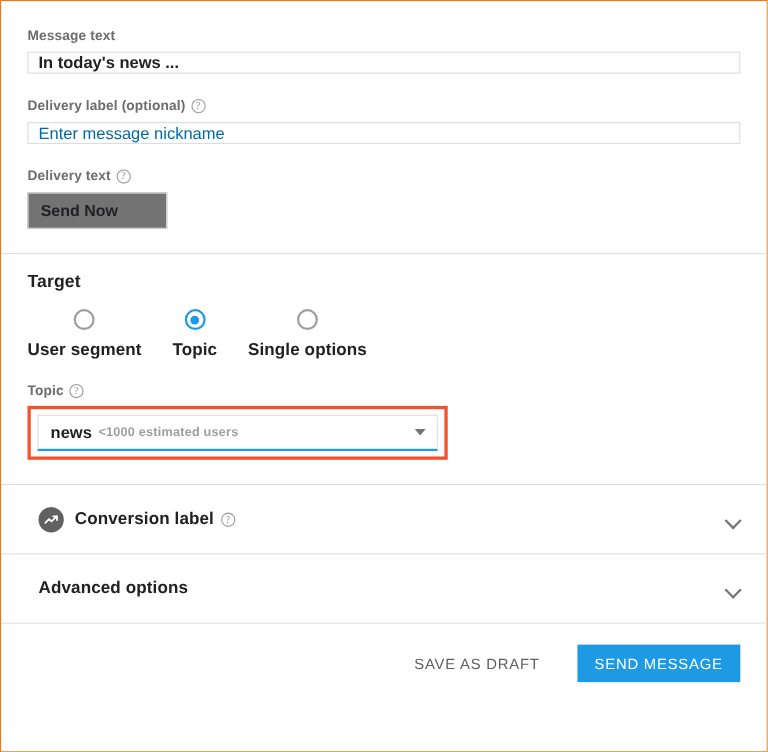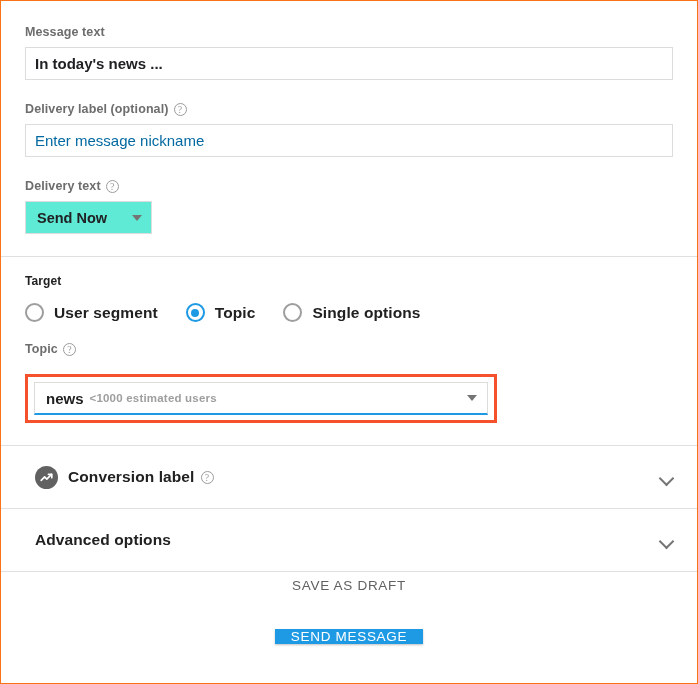--- a/index.html
+++ b/index.html
@@ -50,21 +50,21 @@
     font-size: 10px;
     line-height: 11px;
     text-align: center;
     font-weight: normal;
     font-family: "Liberation Serif", serif;
     flex: none;
   }
 
   .text-input {
     width: 100%;
-    height: 33px;
+    height: 20px;
     border: 1px solid #dcdcdc;
     background: #fff;
     font-family: "Liberation Sans", sans-serif;
     font-size: 15px;
     font-weight: bold;
     color: #202124;
     padding: 0 9px;
     outline: none;
     display: flex;
     align-items: center;
@@ -81,53 +81,54 @@
   .block-gap { height: 22px; }
 
   
   .mini-select {
     display: inline-flex;
     align-items: center;
     justify-content: space-between;
     min-width: 126px;
     height: 33px;
     border: 1px solid #dcdcdc;
-    background: #5eead4;
+    background: #737373;
     padding: 0 9px 0 11px;
     font-size: 14.5px;
     font-weight: bold;
     color: #202124;
     gap: 25px;
   }
   .caret {
     width: 0; height: 0;
     border-left: 5px solid transparent;
     border-right: 5px solid transparent;
     border-top: 6px solid #757575;
     flex: none;
   }
 
   
   .target-title {
-    font-size: 12px;
+    font-size: 16px;
     font-weight: bold;
     color: #212121;
     letter-spacing: .1px;
   }
   .radio-row {
     display: flex;
     align-items: center;
     gap: 28px;
     margin-top: 15px;
   }
   .radio-opt {
     display: flex;
     align-items: center;
     gap: 10px;
     cursor: pointer;
+    flex-direction: column;
   }
   .radio {
     width: 19px; height: 19px;
     border-radius: 50%;
     border: 2px solid #9e9e9e;
     background: #fff;
     flex: none;
     position: relative;
   }
   .radio.checked {
@@ -147,22 +148,22 @@
     color: #212121;
     letter-spacing: .1px;
     white-space: nowrap;
   }
 
   
   .topic-wrap { margin-top: 20px; }
   .highlight-box {
     border: 3px solid #f4512c;
     padding: 5px 6px 5px 6px;
-    width: 472px;
-    margin-top: 17px;
+    width: 382px;
+    margin-top: 6px;
   }
   .topic-select {
     position: relative;
     height: 33px;
     border: 1px solid #dcdcdc;
     border-bottom: 2px solid #1e9ae4;
     background: #fff;
     display: flex;
     align-items: center;
     padding: 0 10px 0 11px;
@@ -228,21 +229,20 @@
   }
 
   
   .footer {
     height: 72px;
     display: flex;
     align-items: center;
     justify-content: flex-end;
     padding: 0 24px;
     gap: 28px;
-    flex-direction: column;
   }
   .btn-flat {
     background: none;
     border: none;
     font-family: "Liberation Sans", sans-serif;
     font-size: 13.5px;
     font-weight: normal;
     color: #616161;
     letter-spacing: .7px;
     cursor: pointer;

